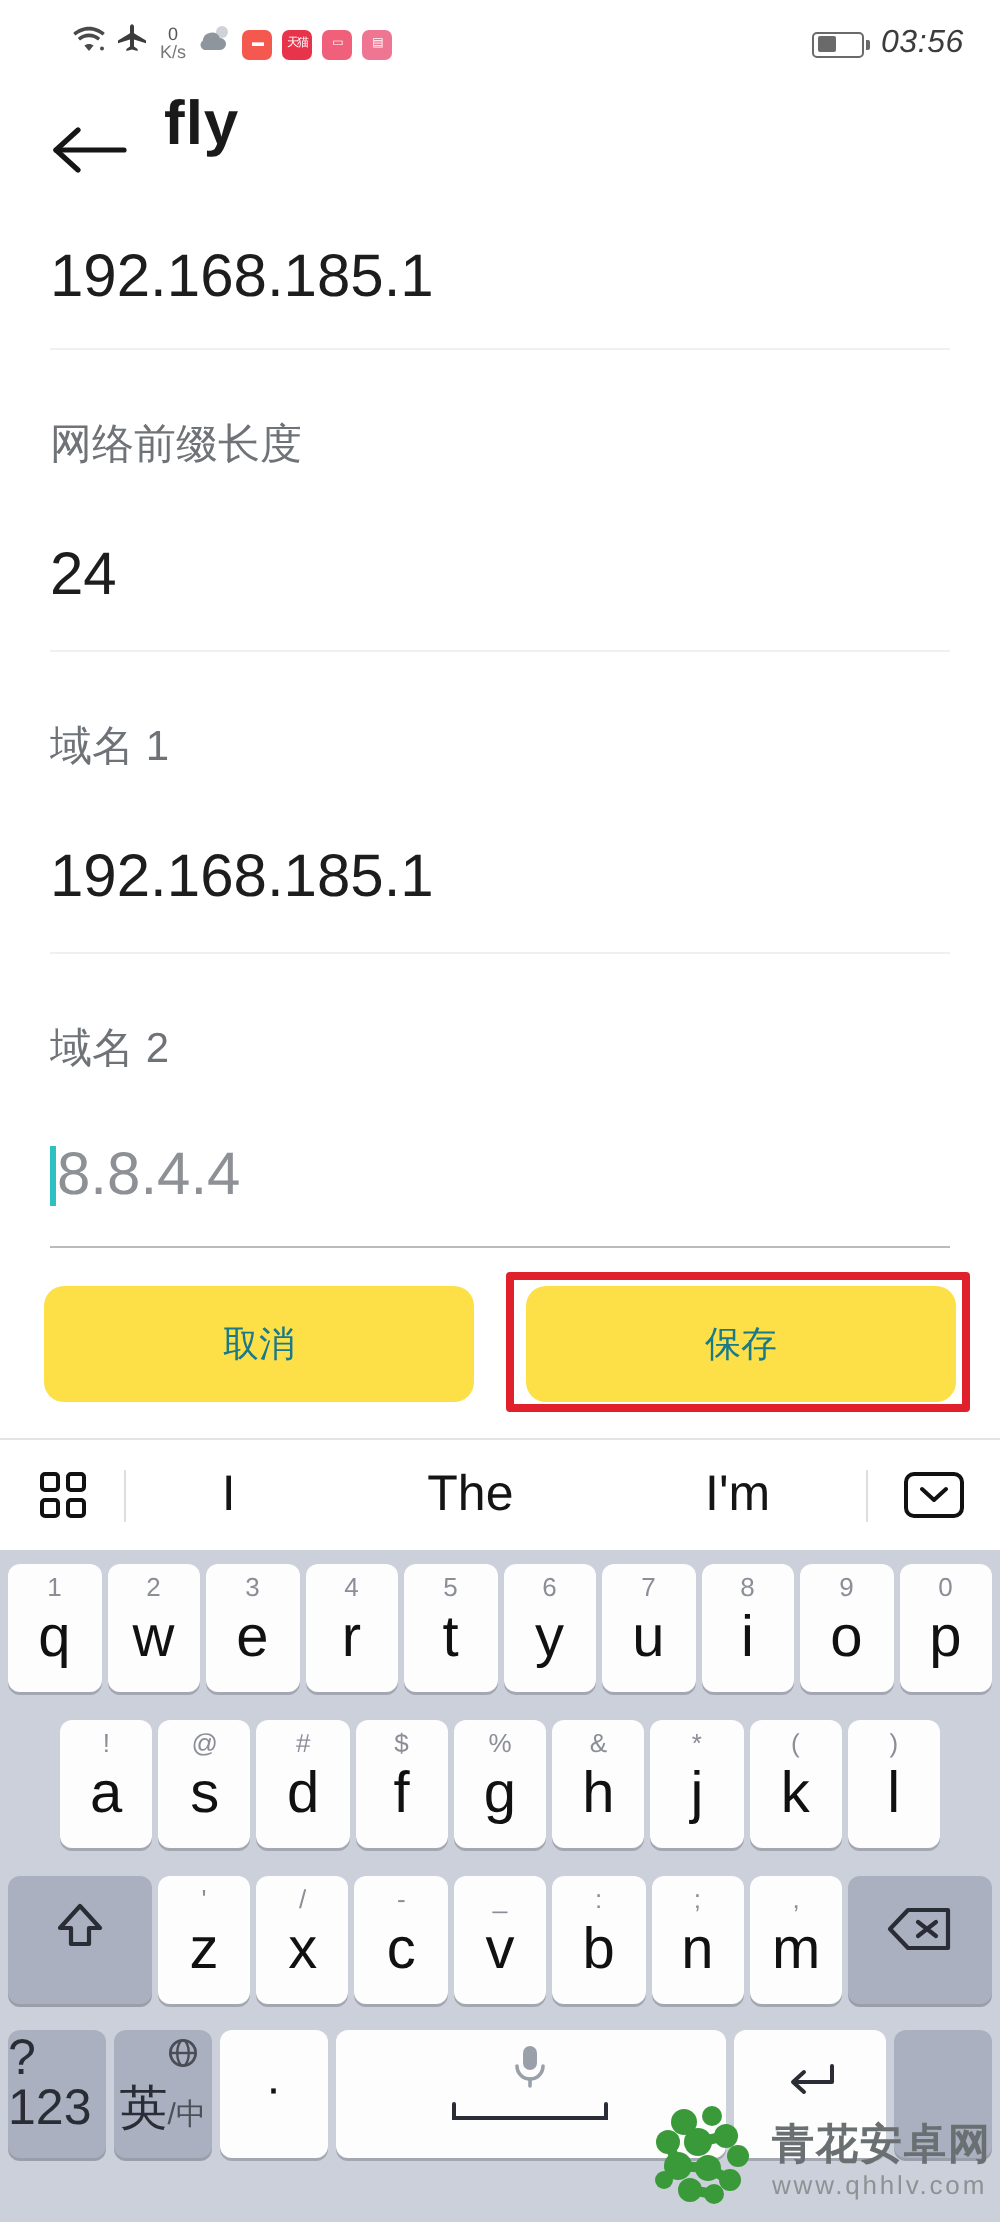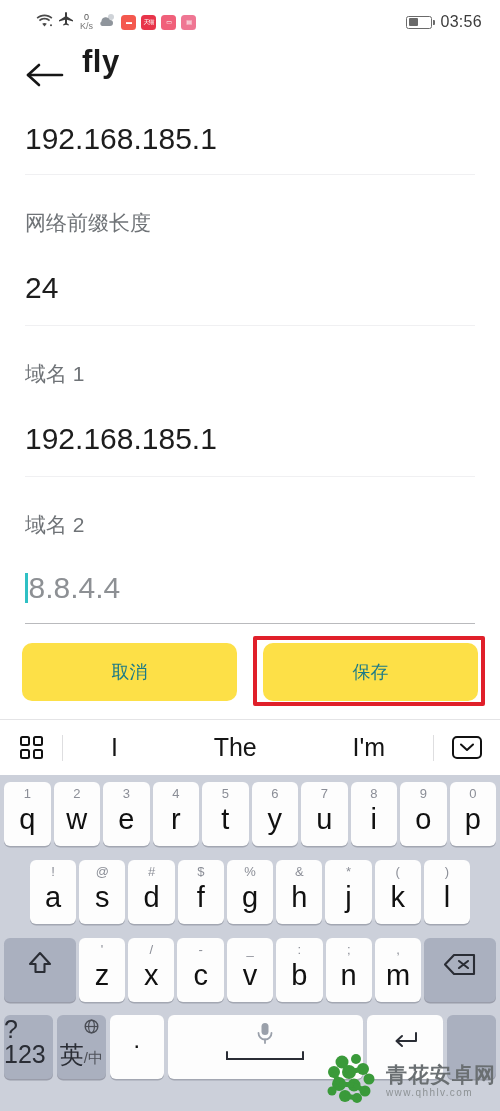--- a/index.html
+++ b/index.html
@@ -11,21 +11,21 @@
     position:relative;
   }
   #phone { position:relative; width:500px; height:1111px; background:#fff; }
 
   
   .statusbar {
     position:absolute; top:0; left:0; width:500px; height:44px;
     display:flex; align-items:center; background:#fff;
   }
   .sb-left { display:flex; align-items:center; gap:5px; margin-left:36px; }
-  .sb-right { position:absolute; right:18px; display:flex; align-items:center; gap:8px; }
+  .sb-right { position:absolute; right:18px; display:flex; align-items:center; gap:8px;font-style:italic; }
   .sb-kbps { display:flex; flex-direction:column; align-items:center; line-height:1; margin-left:1px;}
   .sb-kbps .n { font-size:9px; color:#555; }
   .sb-kbps .u { font-size:9px; color:#777; }
   .appicon { width:15px; height:15px; border-radius:3.5px; display:inline-block; }
   .ai1 { background:#f4584e; }
   .ai2 { background:#e8344a; }
   .ai3 { background:#f0607a; }
   .ai4 { background:#ef7693; }
   .ai-in { font-size:6px; color:#fff; display:block; text-align:center; line-height:15px; letter-spacing:-1px;}
   .clock { font-size:16px; color:#3c3c3c; letter-spacing:.3px; }
@@ -103,21 +103,21 @@
   .key.dotk { flex:1.1; }
   .key.retk { flex:1.55; }
 
   .shift-ic { padding-bottom:0; display:flex; align-items:center; justify-content:center; height:100%; }
   .key.func .main { color:#2a2d35; }
 
   
   .watermark { position:absolute; right:4px; bottom:2px; display:flex; align-items:center; gap:7px; z-index:40; }
   .wm-text { display:flex; flex-direction:column; line-height:1; }
   .wm-cn { font-size:21px; font-weight:bold; color:#6a6f72; letter-spacing:1px; }
-  .wm-url { font-size:10px; color:#8d9295; letter-spacing:1.4px; margin-top:3px;}
+  .wm-url { font-size:13px; color:#8d9295; letter-spacing:1.4px; margin-top:3px;}
 </style>
 </head>
 <body>
 
 <div id="phone">
 
   <div class="statusbar">
     <div class="sb-left">
       <span>
         <svg width="17" height="15" viewBox="0 0 17 15">

